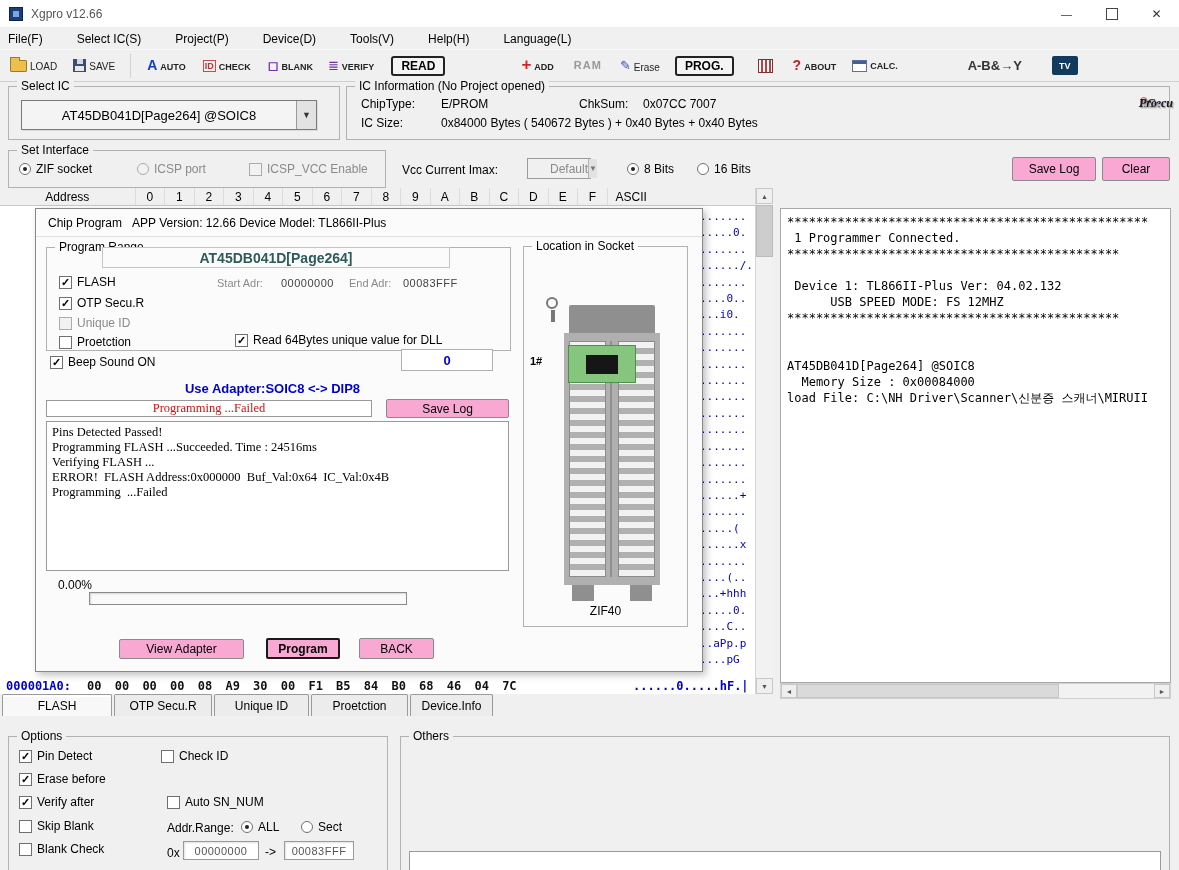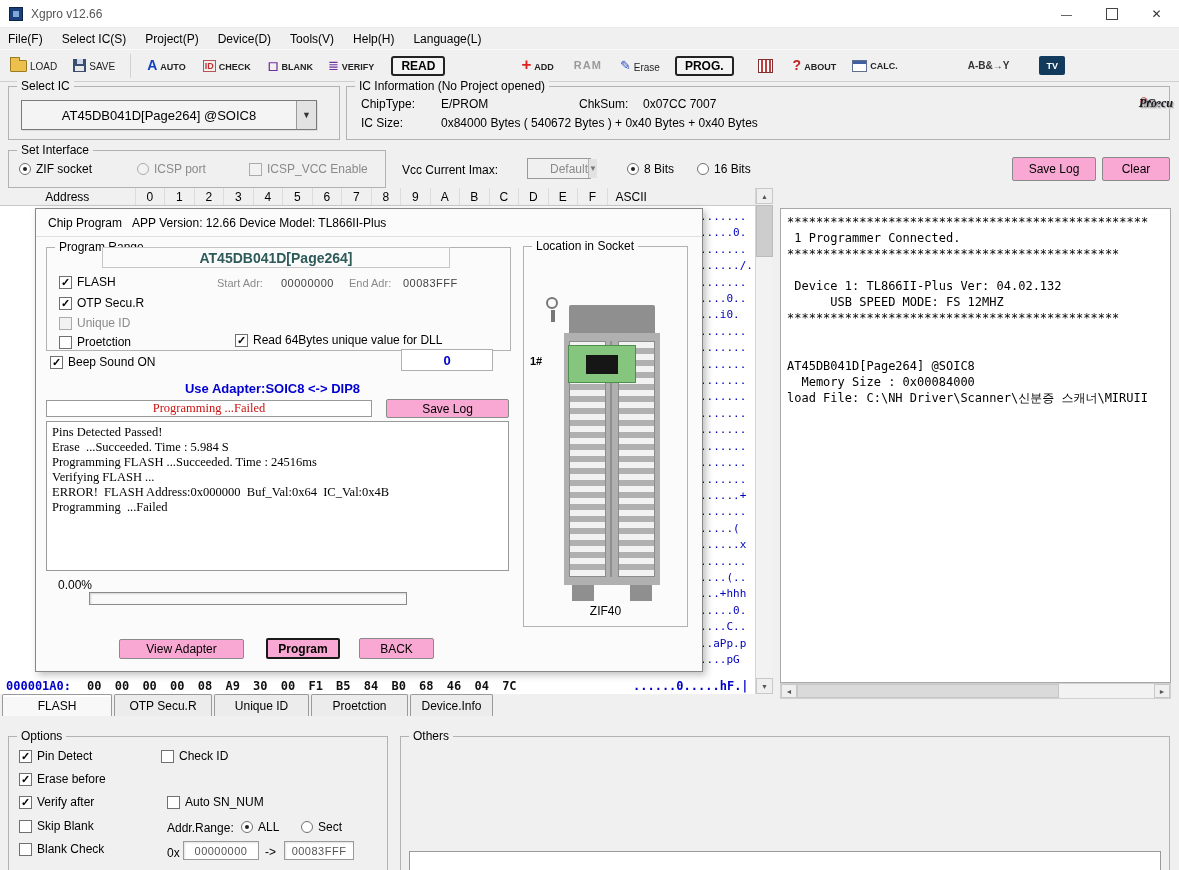--- a/index.html
+++ b/index.html
@@ -17,21 +17,21 @@
   #app-icon{width:14px;height:14px;margin-left:9px;background:#1b3f7a;border:1px solid #0d2347;position:relative}
   #app-icon::after{content:"";position:absolute;inset:3px;background:#7fa8d9}
   #title-text{margin-left:8px;color:#555}
   #win-controls{margin-left:auto;display:flex;height:100%}
   .win-btn{width:45px;height:100%;display:flex;align-items:center;justify-content:center;color:#333}
   #win-min::before{content:"—";font-size:11px}
   #win-max::before{content:"";width:10px;height:10px;border:1px solid #444}
   #win-close::before{content:"✕";font-size:12px}
 
   
-  #menubar{position:absolute;left:0;top:28px;width:100%;height:21px;background:#f0f0f0;display:flex;align-items:center;padding-left:8px;gap:19px}
+  #menubar{position:absolute;left:0;top:28px;width:100%;height:21px;background:#f0f0f0;display:flex;align-items:center;padding-left:8px;gap:34px}
 
   
   #toolbar{position:absolute;left:0;top:49px;width:100%;height:33px;background:#f0f0f0;border-top:1px solid #fafafa;border-bottom:1px solid #cfcfcf;display:flex;align-items:center}
   .tb{display:flex;align-items:flex-end;gap:3px}
   .tb-label{font-size:10px;color:#222;line-height:1.1}
   .tb-label.sm{font-size:9px;font-weight:bold}
   .tb-sep{width:1px;height:24px;background:#d2d2d2;margin-left:15px}
   #tb-load{margin-left:10px} #tb-save{margin-left:16px}
   #tb-auto{margin-left:16px} #tb-check{margin-left:17px} #tb-blank{margin-left:17px}
   #tb-verify{margin-left:15px} #tb-read{margin-left:17px}
@@ -48,21 +48,21 @@
   .ic-blank::before{content:"◻";color:#7030a0;font-weight:bold;font-size:13px;line-height:1}
   .ic-verify::before{content:"≣";color:#7030a0;font-size:13px;line-height:1}
   .ic-add::before{content:"+";color:#e02020;font-weight:bold;font-size:17px;line-height:.8}
   .ic-erase::before{content:"✎";color:#3050c0;font-size:13px;line-height:1}
   .ic-about::before{content:"?";color:#c02020;font-weight:bold;font-size:14px;line-height:1}
   .ic-grill{width:15px;height:14px;border:1px solid #803030;background:repeating-linear-gradient(90deg,#fff 0 2px,#c04040 2px 4px)}
   .ic-calc{width:15px;height:12px;border:1px solid #607090;background:#fff;position:relative}
   .ic-calc::before{content:"";position:absolute;left:0;top:0;right:0;height:3px;background:#4060a0}
   .tb-btn{border:2px solid #222;border-radius:3px;padding:1px 8px;font-weight:bold;font-size:12px;background:#f4f4f4}
   #tb-ram .tb-label{color:#9a9a9a;font-weight:bold;font-size:11px;letter-spacing:1px}
-  #tb-logic{font-size:10px;font-weight:bold;color:#333}
+  #tb-logic{font-size:13px;font-weight:bold;color:#333}
   #tb-tv{width:26px;height:19px;background:#123a5c;border-radius:2px;display:flex;align-items:center;justify-content:center}
   #tb-tv span{color:#fff;font-size:9px;font-weight:bold}
 
   
   #grp-select-ic{left:8px;top:86px;width:332px;height:54px}
   #combo-ic{position:absolute;left:12px;top:13px;width:296px;height:30px;border:1px solid #7a7a7a;background:#f4f4f4;display:flex;align-items:center;box-shadow:1px 1px 0 #ddd}
   #combo-value{flex:1;text-align:center;font-size:13px}
   #combo-btn{width:20px;height:100%;background:#e2e2e2;border-left:1px solid #9a9a9a;display:flex;align-items:center;justify-content:center}
   #combo-btn::before{content:"▼";font-size:9px;color:#333}
 
@@ -510,21 +510,20 @@
   <div id="count-box">0</div>
   <div id="adapter-note">Use Adapter:SOIC8 &lt;-&gt; DIP8</div>
 
   <div id="status-bar">
     <span id="status-text">Programming  ...Failed</span>
   </div>
   <div class="btn" id="btn-savelog-dlg">Save Log</div>
 
   <div id="log-box">
     <div class="log-line">Pins Detected Passed!</div>
-    <div class="log-line">Erase  ...Succeeded. Time : 5.984 S</div>
     <div class="log-line">Programming FLASH ...Succeeded. Time : 24516ms</div>
     <div class="log-line">Verifying FLASH ...</div>
     <div class="log-line">ERROR!  FLASH Address:0x000000  Buf_Val:0x64  IC_Val:0x4B</div>
     <div class="log-line">Programming  ...Failed</div>
   </div>
 
   <span id="pct">0.00%</span>
   <div id="pbar"></div>
 
   <div class="btn" id="btn-viewadapter">View Adapter</div>

